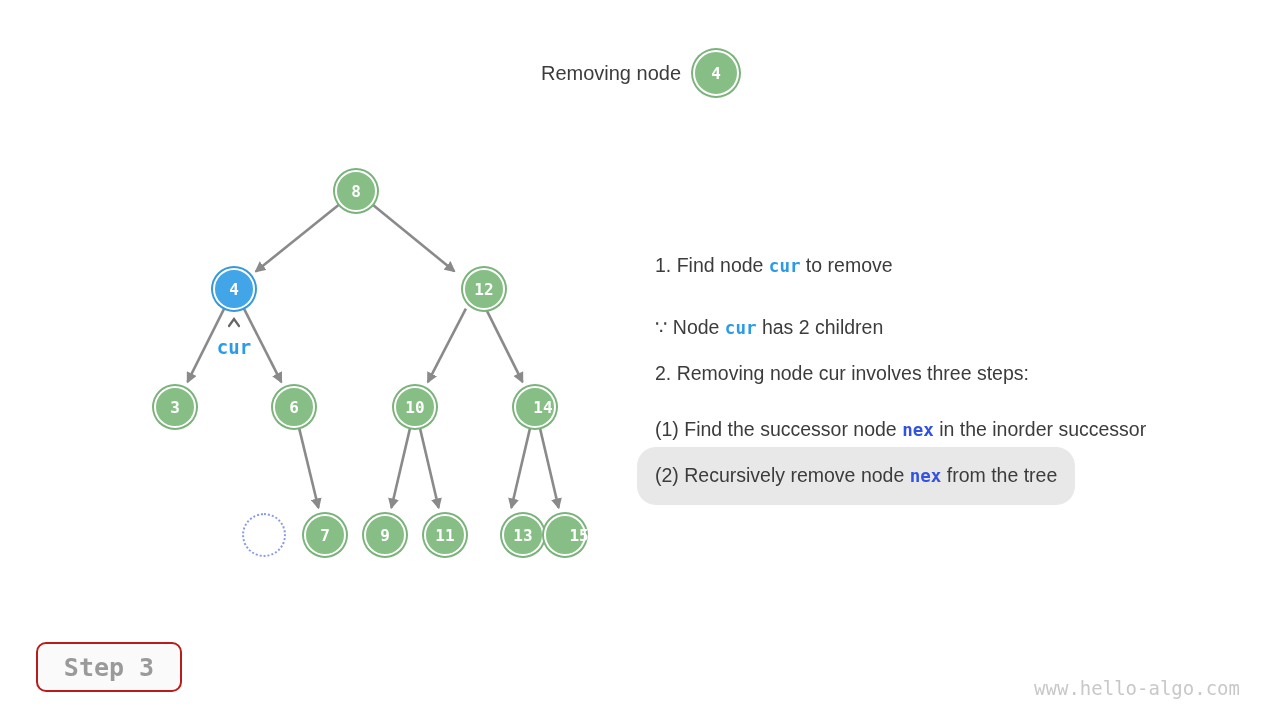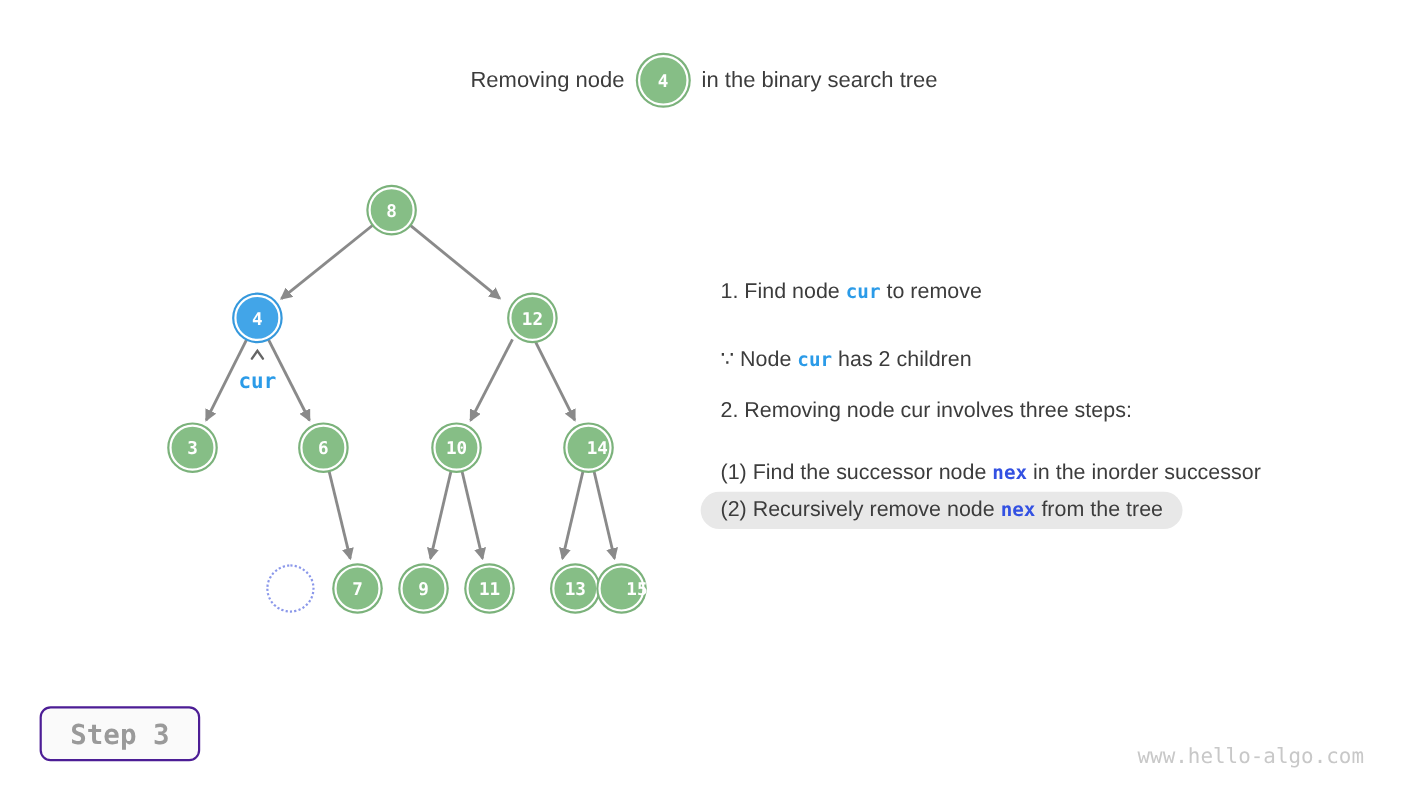--- a/index.html
+++ b/index.html
@@ -42,44 +42,43 @@
         color:var(--cur-blue);}
 
   
   #notes{position:absolute;left:655px;top:0;width:600px;
          font-size:19.5px;color:var(--text-dark);}
   .note-line{position:absolute;white-space:nowrap;line-height:25px;}
   .note-line .kw{font-family:"DejaVu Sans Mono",monospace;font-weight:bold;font-size:17.5px;}
   .note-line .kw.cur{color:var(--cur-blue);}
   .note-line .kw.nex{color:var(--nex-blue);}
   .note-line.hl{background:var(--highlight-bg);margin-left:-18px;
-        padding:4px 18px;border-radius:19px;}
+        padding:16px 18px;border-radius:19px;}
 
   
   .step{position:absolute;left:36px;top:642px;width:146px;height:50px;
-        border:2px solid #4c1d95;border-radius:10px;background:#FAFAFA;
+        border:2px solid #b91c1c;border-radius:10px;background:#FAFAFA;
         display:flex;align-items:center;justify-content:center;
         font-family:"DejaVu Sans Mono",monospace;font-weight:bold;font-size:25px;
         color:var(--badge-gray);}
 
   
   .watermark{position:absolute;right:40px;top:677px;
         font-family:"DejaVu Sans Mono",monospace;font-size:19px;color:#C8C8C8;}
 </style>
 </head>
 <body>
 
 <div class="canvas">
 
   <div class="title">
     <span>Removing node</span>
     <span class="tnode">
         <span>4</span>
       </span>
-    <span>in the binary search tree</span>
   </div>
 
   <div id="tree">
     <svg id="edges" width="1280" height="720">
       <defs>
         <marker id="arrow" viewBox="0 0 10 10" refX="8.5" refY="5" markerWidth="11" markerHeight="11" markerUnits="userSpaceOnUse" orient="auto-start-reverse">
           <path d="M0,0 L10,5 L0,10 z" fill="#8A8A8A"></path>
         </marker>
       </defs>
       <g id="edge-group" stroke="#8A8A8A" stroke-width="2.6" fill="none">

